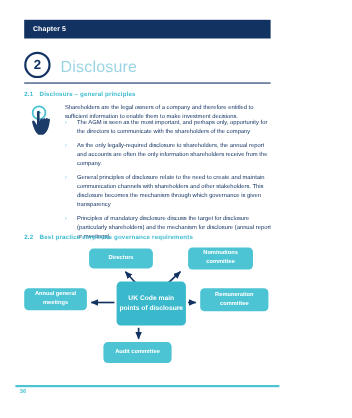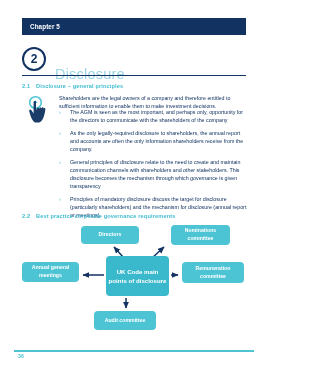--- a/index.html
+++ b/index.html
@@ -65,21 +65,21 @@
   }
   .num-badge span {
     color: #123262;
     font-size: 12px;
     font-weight: bold;
     line-height: 1;
   }
   .title-text {
     position: absolute;
     left: 33px;
-    top: 19px;
+    top: 6px;
     color: #9bd4e4;
     font-size: 14.5px;
     font-weight: normal;
     letter-spacing: 0.2px;
   }
   .title-rule {
     position: absolute;
     left: 22px;
     top: 75px;
     width: 224px;

